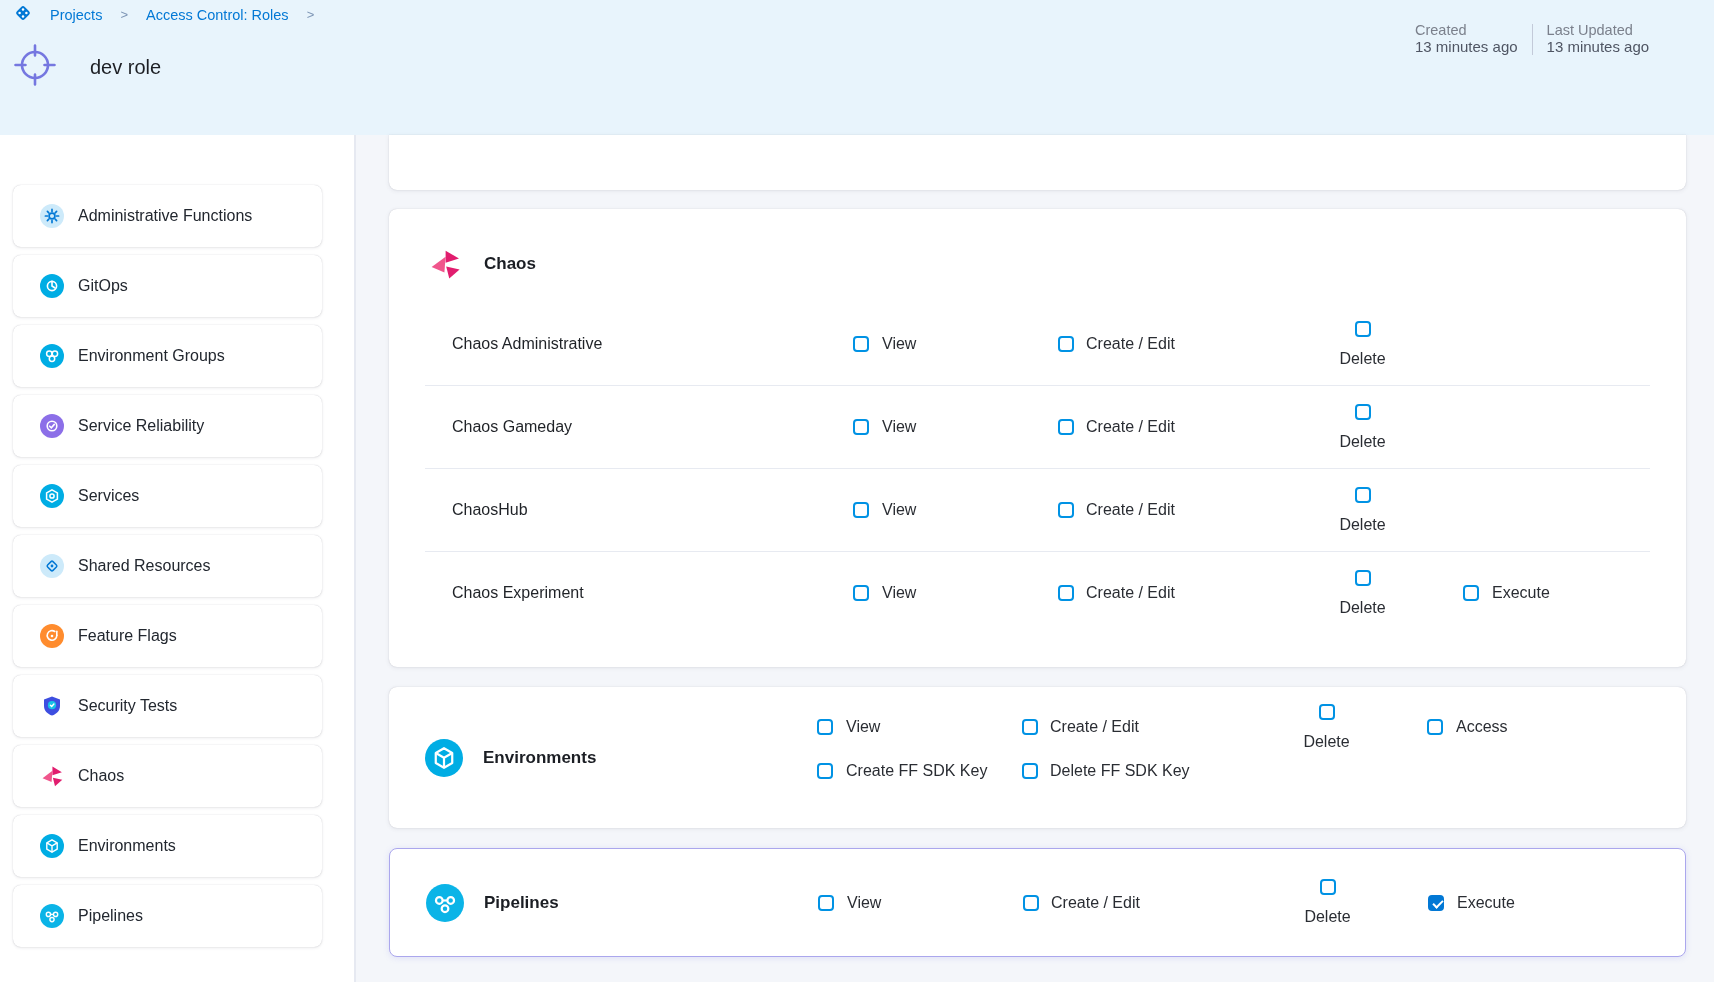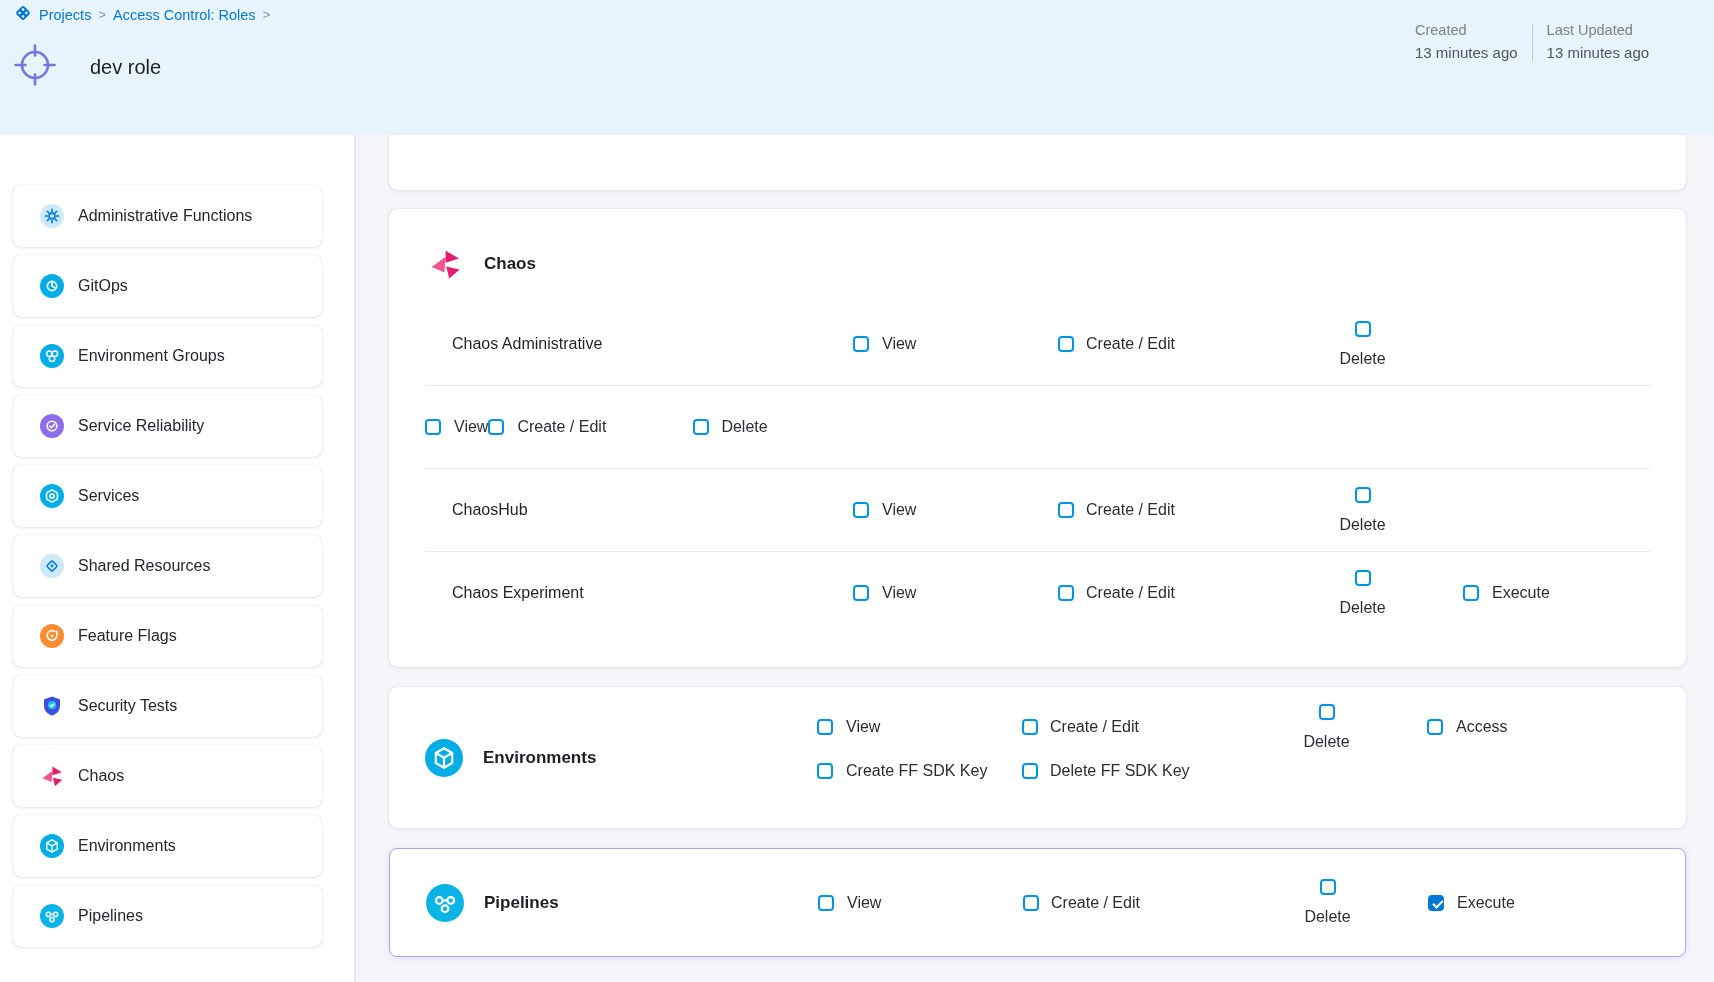--- a/index.html
+++ b/index.html
@@ -3,27 +3,27 @@
 <meta charset="utf-8">
 <style>
   html,body{margin:0;padding:0}
   body{
     width:1714px;height:982px;position:relative;overflow:hidden;
     background:#f4f6fa;font-family:"Liberation Sans",sans-serif;
     -webkit-font-smoothing:antialiased;
   }
   
   .topbar{position:absolute;left:0;top:0;width:1714px;height:135px;background:#e8f4fc;}
-  .breadcrumb{position:absolute;left:14px;top:4px;display:flex;align-items:center;gap:7px;font-size:14.5px;color:#0278d5;}
+  .breadcrumb{position:absolute;left:14px;top:4px;display:flex;align-items:center;gap:18px;font-size:14.5px;color:#0278d5;}
   .breadcrumb .crumb{color:#0278d5;cursor:pointer;}
   .breadcrumb .sep{color:#7d95b5;font-size:13px;}
   .title-row{position:absolute;left:12px;top:42px;display:flex;align-items:center;}
   .page-title{margin-left:32px;font-size:20px;font-weight:500;color:#1d1f24;}
   .meta{position:absolute;left:1415px;top:22px;display:flex;align-items:stretch;}
-  .meta-group{display:flex;flex-direction:column;gap:6px;}
+  .meta-group{display:flex;flex-direction:column;}
   .meta-label{font-size:14.5px;color:#7b808c;}
   .meta-value{font-size:15px;color:#4f5563;}
   .meta-div{width:1px;background:#c3cad9;margin:2px 14px 0 14px;}
   
   .sidebar{position:absolute;left:0;top:135px;width:354px;bottom:0;background:#ffffff;border-right:2px solid #e6e9f1;box-sizing:content-box;}
   .side-list{padding:50px 0 0 13px;}
   .side-card{
     width:309px;height:62px;box-sizing:border-box;margin-bottom:8px;
     background:#fff;border-radius:8px;display:flex;align-items:center;padding-left:27px;
     box-shadow:0 0 1px rgba(40,41,61,.25),0 1px 3px rgba(96,97,112,.14);
@@ -263,20 +263,21 @@
               <span class="perm">
                 <span class="cb"></span>
                 <span class="p-label">Create / Edit</span>
               </span>
               <span class="perm">
                 <span class="cb"></span>
                 <span class="p-label">Delete</span>
               </span>
             </div>
             <div class="prow">
+              <div class="row-label">Chaos Gameday</div>
               <span class="perm">
                 <span class="cb"></span>
                 <span class="p-label">View</span>
               </span>
               <span class="perm">
                 <span class="cb"></span>
                 <span class="p-label">Create / Edit</span>
               </span>
               <span class="perm">
                 <span class="cb"></span>

